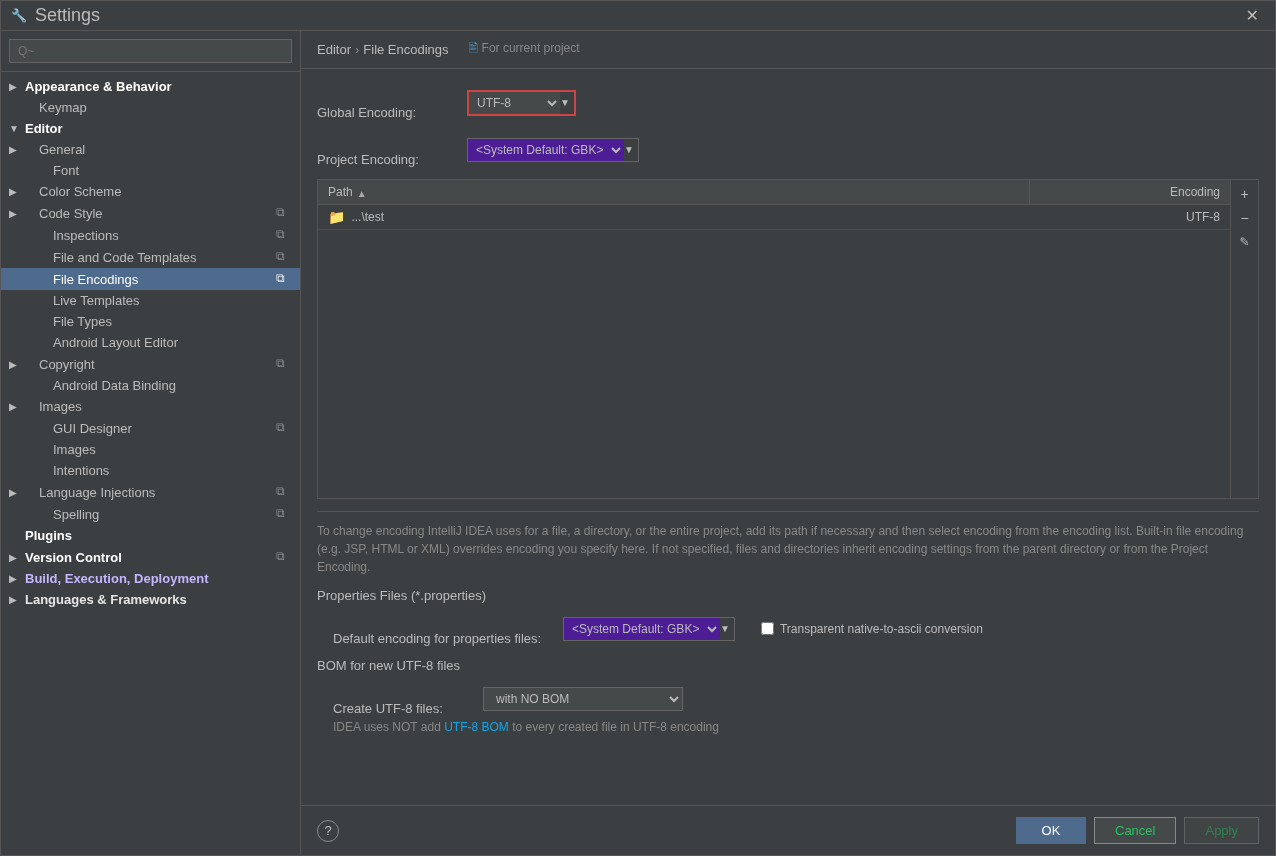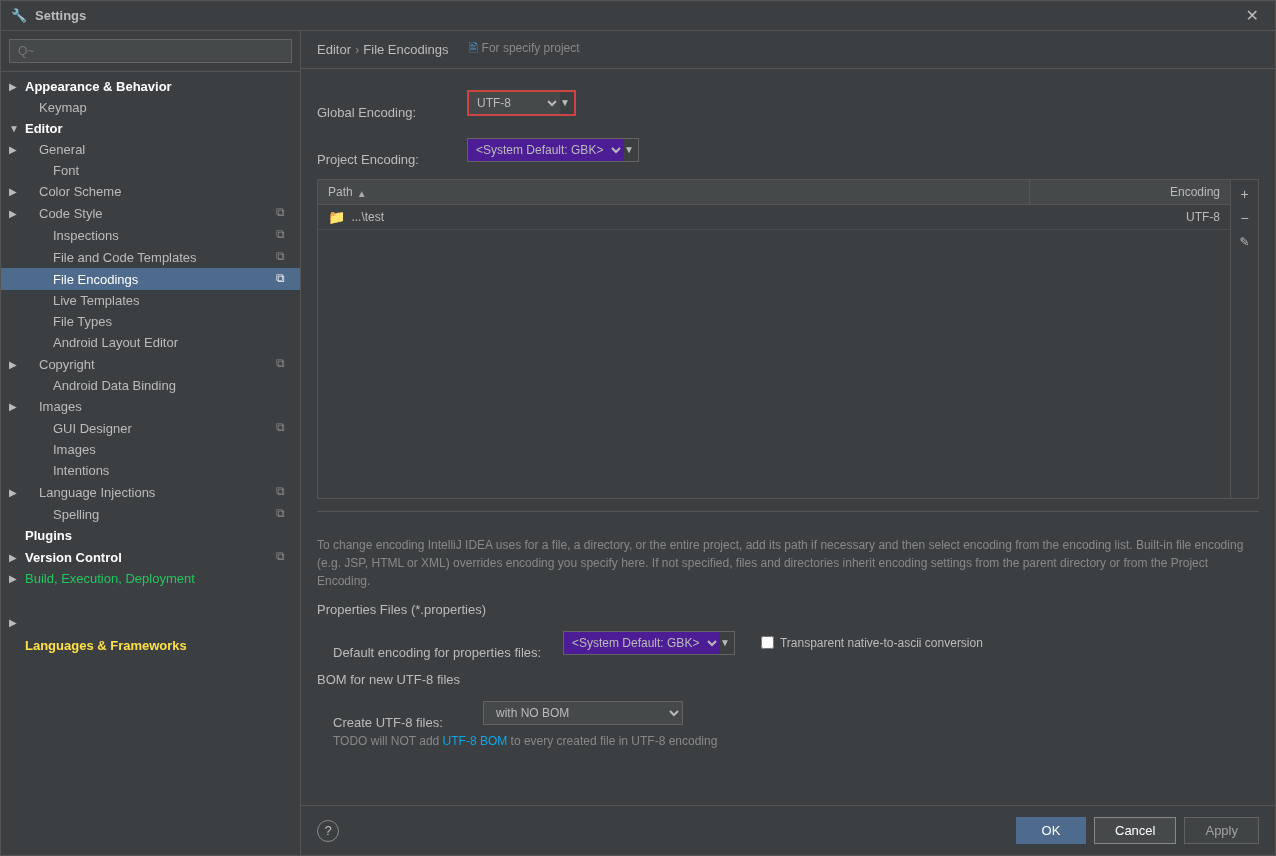--- a/index.html
+++ b/index.html
@@ -30,23 +30,22 @@
       border-bottom: 1px solid #555;
       flex-shrink: 0;
     }
     .titlebar-icon {
       width: 16px;
       height: 16px;
       margin-right: 8px;
     }
     .titlebar-title {
       color: #bbbbbb;
-      font-size: 13px;
-      flex: 1;
-      font-weight: bold;
+      font-size: 18px;
+      flex: 1;
     }
     .titlebar-close {
       color: #bbbbbb;
       cursor: pointer;
       font-size: 16px;
       padding: 2px 6px;
     }
     .main-content {
       display: flex;
       flex: 1;
@@ -212,21 +211,21 @@
       align-items: center;
       justify-content: center;
       padding: 0;
     }
     
     .info-text {
       font-size: 12px;
       color: #888;
       line-height: 1.5;
       border-top: 1px solid #555;
-      padding-top: 24px;
+      padding-top: 10px;
     }
     
     .section-label {
       font-size: 13px;
       color: #bbbbbb;
       margin-bottom: 8px;
     }
     .properties-row {
       display: flex;
       align-items: center;
@@ -294,21 +293,21 @@
     .bottom-buttons {
       display: flex;
       gap: 8px;
     }
     .btn {
       padding: 5px 20px;
       font-size: 13px;
       cursor: pointer;
       border: 1px solid #888;
       background: #45494a;
-      color: #ffffff;
+      color: #22c55e;
       min-width: 70px;
     }
     .btn.primary { background: #4e6a8c; color: #fff; border-color: #4e6a8c; }
     .btn:disabled { opacity: 0.5; cursor: default; }
     
     .panel-body::-webkit-scrollbar { width: 6px; }
     .panel-body::-webkit-scrollbar-track { background: #3c3f41; }
     .panel-body::-webkit-scrollbar-thumb { background: #555; }
     .sort-arrow { font-size: 10px; color: #aaa; }
     .dropdown-select-wrap {
@@ -505,40 +504,40 @@
         <div class="tree-item">
           <span class="arrow">▶</span>
           <span class="indent" style="width:0px"></span>
           <span class="label bold" style="font-weight:bold;color:#ffffff;">Version Control</span>
           <span class="icon-right" style="font-size:12px;opacity:0.6;">⧉</span>
         </div>
 
         <div class="tree-item">
           <span class="arrow">▶</span>
           <span class="indent" style="width:0px"></span>
-          <span class="label bold" style="font-weight:normal;color:#22c55e;">Build, Execution, Deployment</span>
+          <span class="label bold" style="font-weight:bold;color:#c4b5fd;">Build, Execution, Deployment</span>
         </div>
 
         <div class="tree-item">
           <span class="arrow">▶</span>
           <span class="indent" style="width:0px"></span>
-          <span class="label bold" style="font-weight:bold;color:#fde047;margin-top:46px;">Languages &amp; Frameworks</span>
+          <span class="label bold" style="font-weight:bold;color:#e5e5e5;">Languages &amp; Frameworks</span>
         </div>
       </div>
     </div>
 
     <div class="right-panel">
 
       <div class="breadcrumb">
         <span>Editor</span>
         <span class="breadcrumb-separator">›</span>
         <span>File Encodings</span>
         <span style="margin-left:16px; font-size:12px; color:#888;">
           <span style="color:#4e9bcd;">🖹 </span>
-          <span>For specify project</span>
+          <span>For current project</span>
         </span>
       </div>
 
       <div class="panel-body">
 
         <div class="form-row">
           <span class="form-label">Global Encoding:</span>
           <span class="dropdown-select-wrap">
             <select>
               <option selected="">UTF-8</option>
@@ -617,21 +616,21 @@
           <div class="section-label">BOM for new UTF-8 files</div>
           <div class="bom-row">
             <span class="form-label" style="min-width:140px;">Create UTF-8 files:</span>
             <select class="bom-dropdown">
               <option selected="">with NO BOM</option>
               <option>with BOM</option>
               <option>with BOM (add BOM to existing files)</option>
             </select>
           </div>
           <div class="bom-note">
-            <span>TODO will NOT add </span><span class="link">UTF-8 BOM</span><span> to every created file in UTF-8 encoding</span>
+            <span>IDEA uses NOT add </span><span class="link">UTF-8 BOM</span><span> to every created file in UTF-8 encoding</span>
           </div>
         </div>
       </div>
 
       <div class="bottom-bar">
         <button class="help-btn">?</button>
         <div class="bottom-buttons">
           <button class="btn primary">OK</button>
           <button class="btn">Cancel</button>
           <button class="btn" disabled="">Apply</button>

